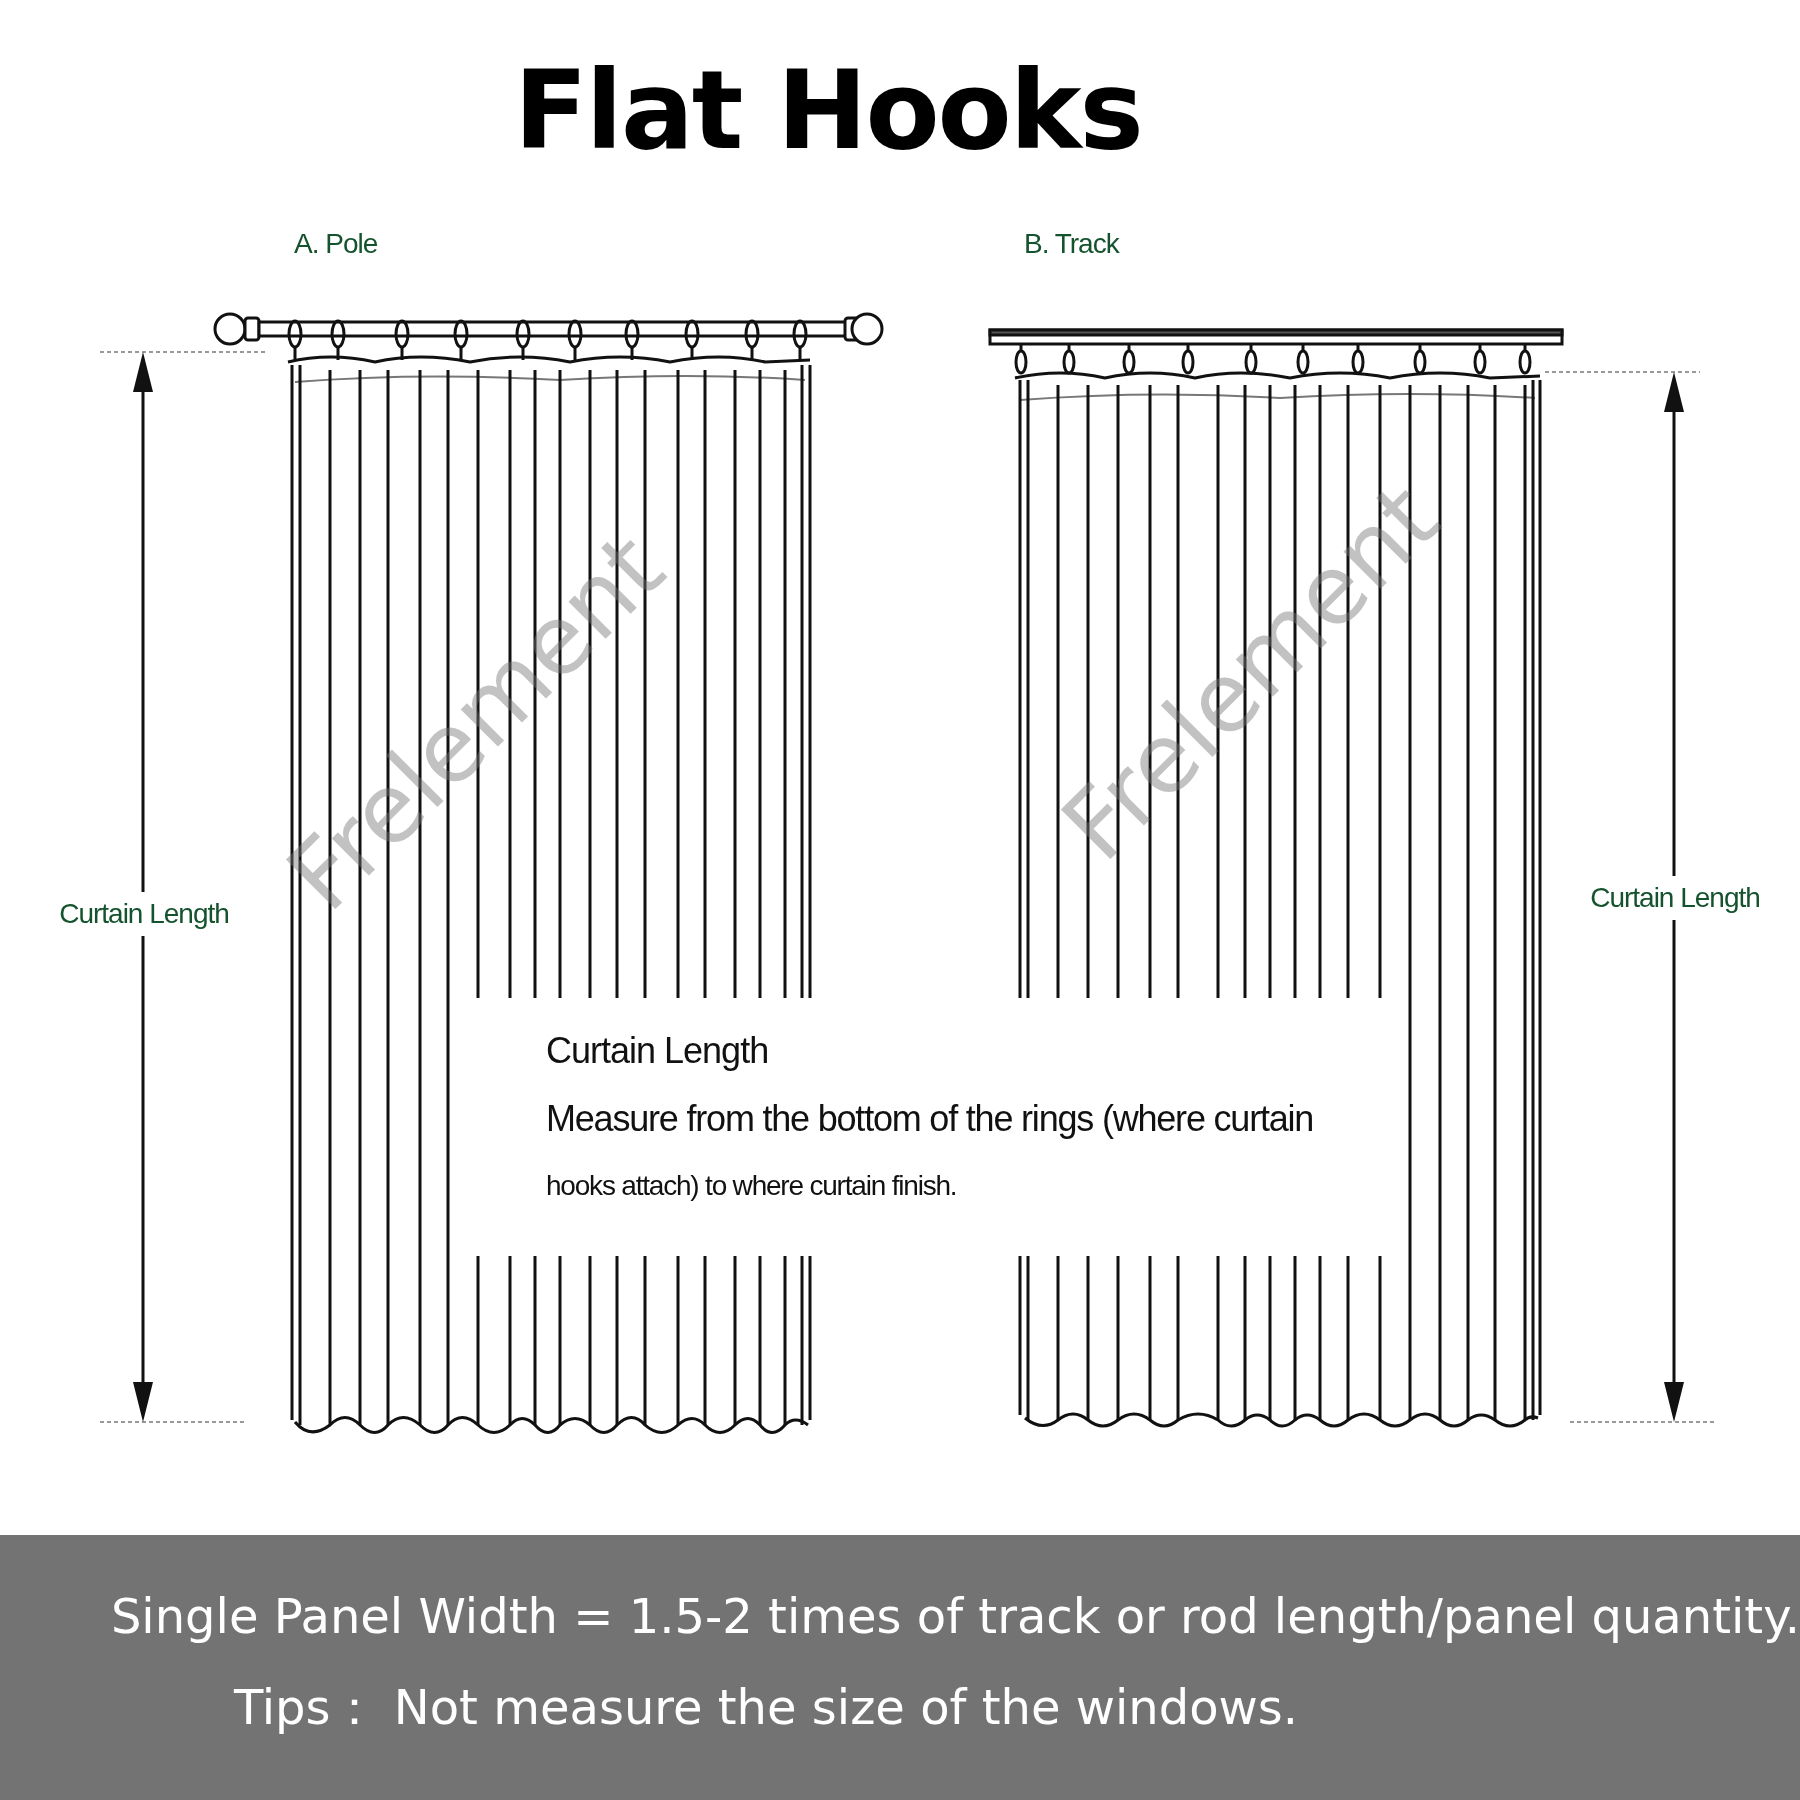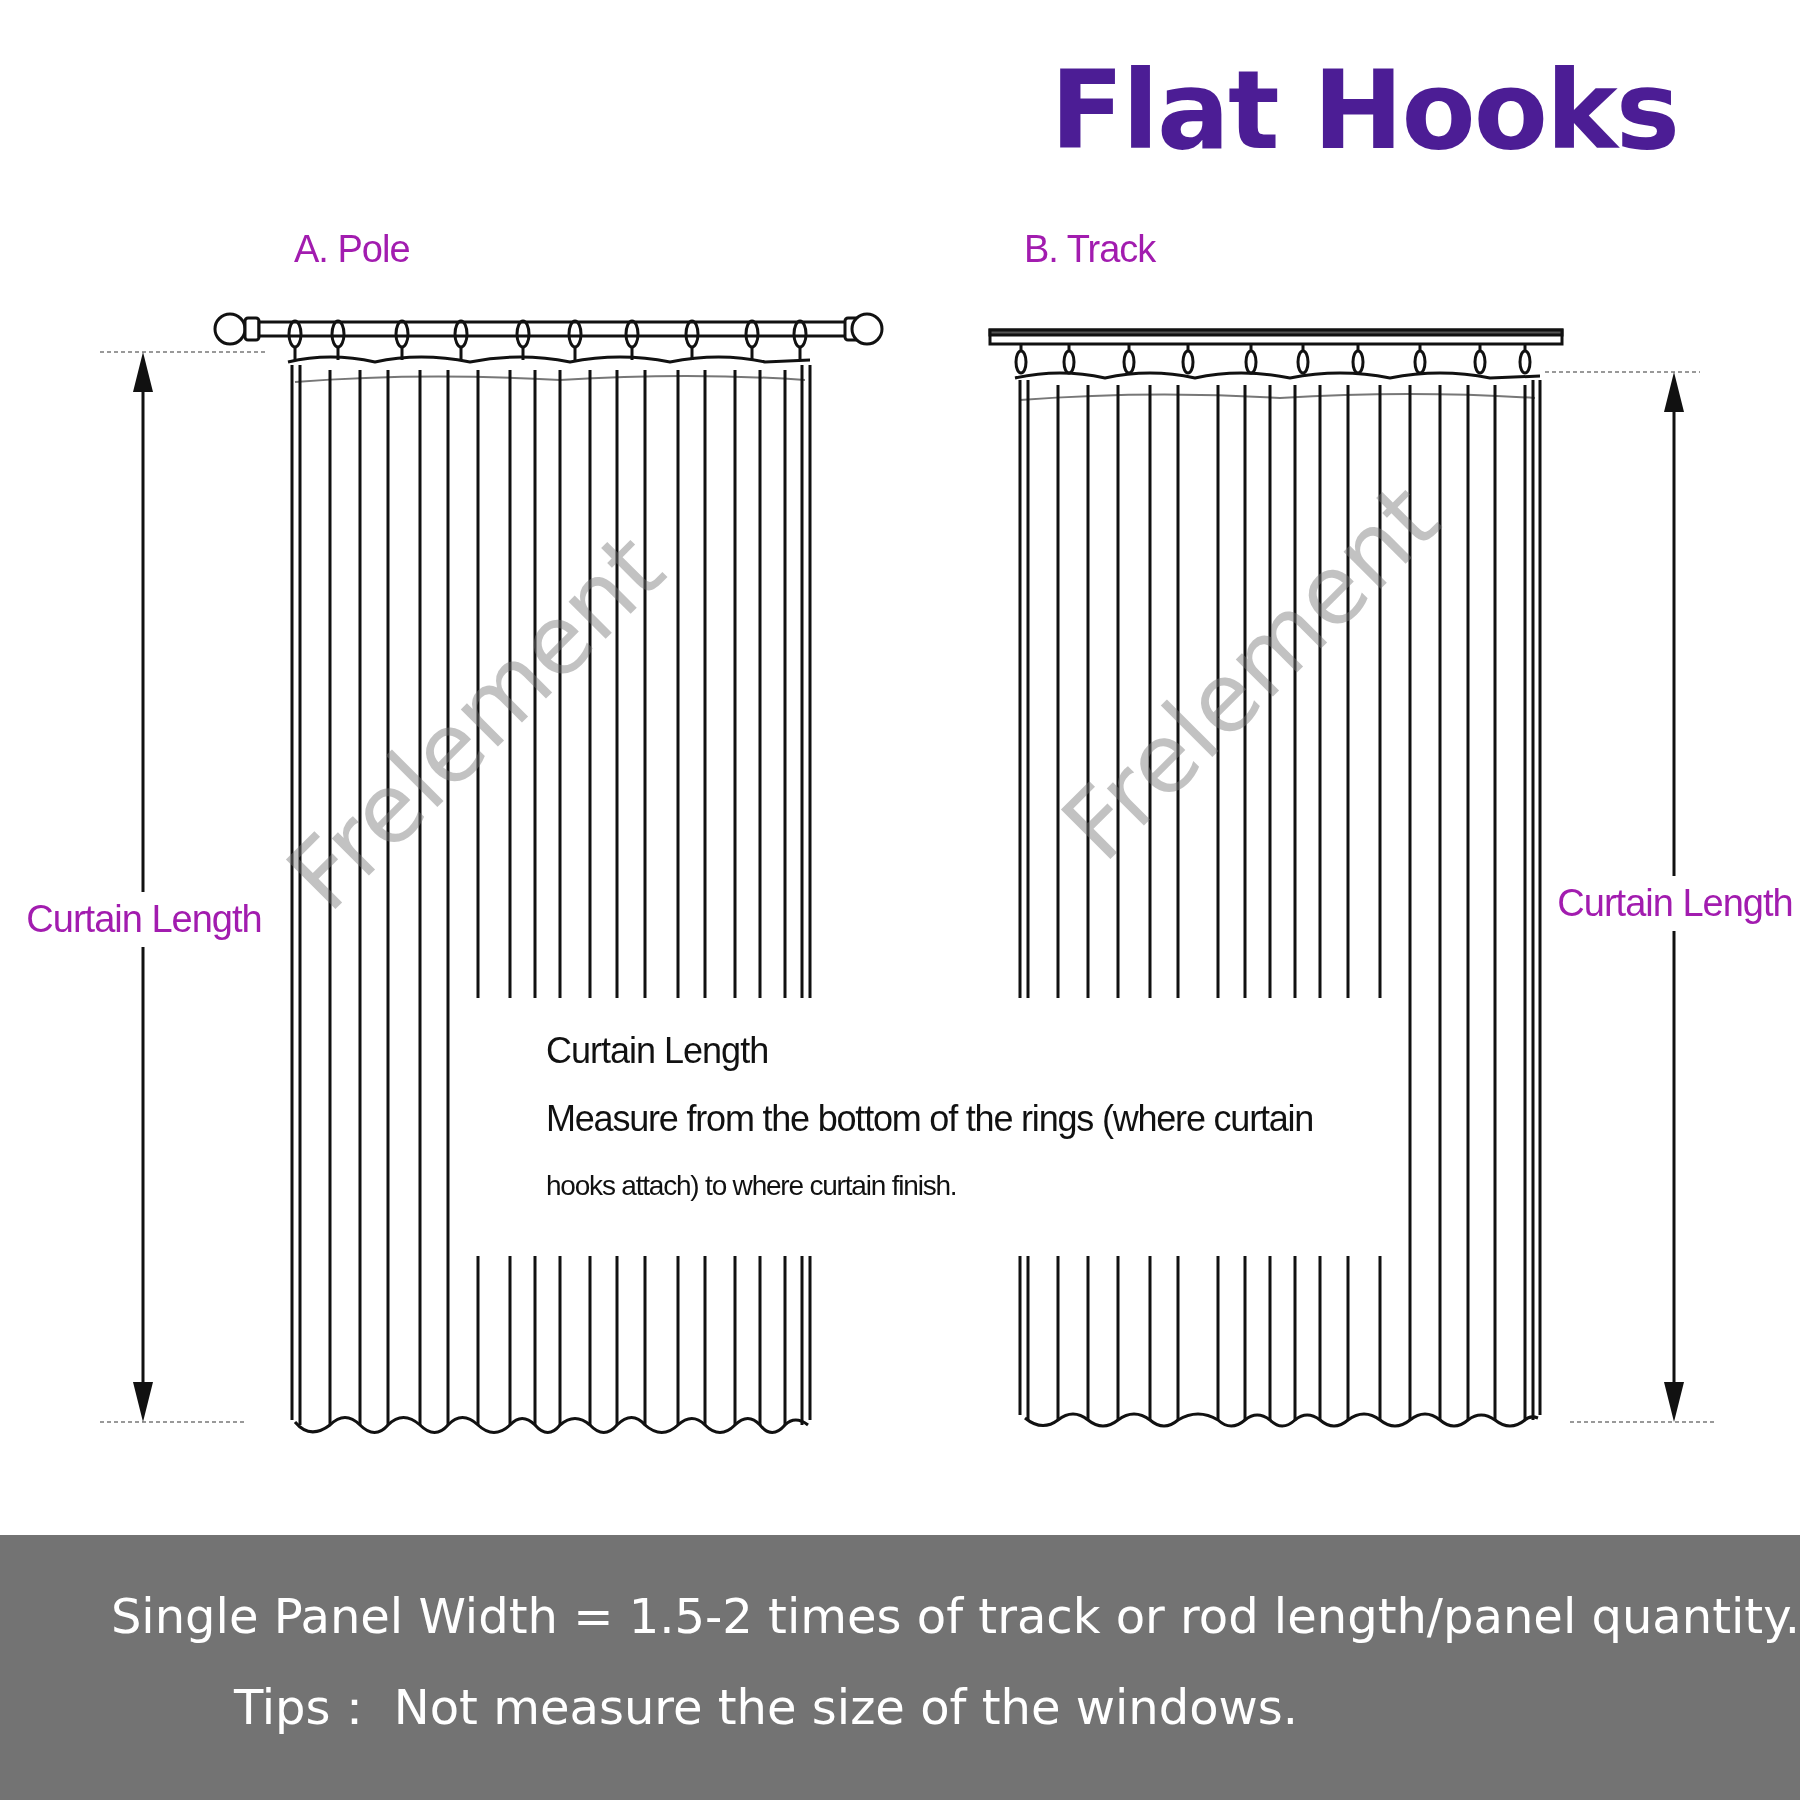--- a/index.html
+++ b/index.html
@@ -1,19 +1,19 @@
 <!DOCTYPE html>
 <html><head>
 <meta charset="utf-8">
 <style>
   html, body { margin:0; padding:0; background:#ffffff; }
   body { width:1800px; height:1800px; position:relative; overflow:hidden; font-family:"DejaVu Sans", sans-serif; }
   .abs { position:absolute; }
-  #title { left:0; width:1656px; top:48px; text-align:right; font-family:"DejaVu Sans", sans-serif; font-weight:bold; font-size:108px; color:#4c1d95; letter-spacing:-2px;margin-left:22px; }
-  .label { font-family:"Liberation Sans", sans-serif; font-size:38px; color:#a21caf; letter-spacing:-1px; }
+  #title { left:0; width:1656px; top:48px; text-align:center; font-family:"DejaVu Sans", sans-serif; font-weight:bold; font-size:108px; color:#000000; letter-spacing:-2px; }
+  .label { font-family:"Liberation Sans", sans-serif; font-size:28px; color:#14532d; letter-spacing:-1px; }
   #pole-label { left:294px; top:228px; }
   #track-label { left:1024px; top:228px; }
   #len-left { left:14px; top:892px; width:260px; text-align:center; background:#fff; padding:6px 0; }
   #len-right { left:1545px; top:876px; width:260px; text-align:center; background:#fff; padding:6px 0; }
   svg#drawing { left:0; top:0; }
   #infobox { left:458px; top:998px; width:950px; height:258px; background:#fff; }
   #info-title { left:546px; top:1030px; font-family:"Liberation Sans", sans-serif; font-size:36px; color:#111; letter-spacing:-1px; }
   #info-line1 { left:546px; top:1098px; font-family:"Liberation Sans", sans-serif; font-size:36px; color:#111; letter-spacing:-1.2px; }
   #info-line2 { left:546px; top:1170px; font-family:"Liberation Sans", sans-serif; font-size:28px; color:#111; letter-spacing:-1.2px; }
   #banner { left:0; top:1535px; width:1800px; height:265px; background:#737373; }

